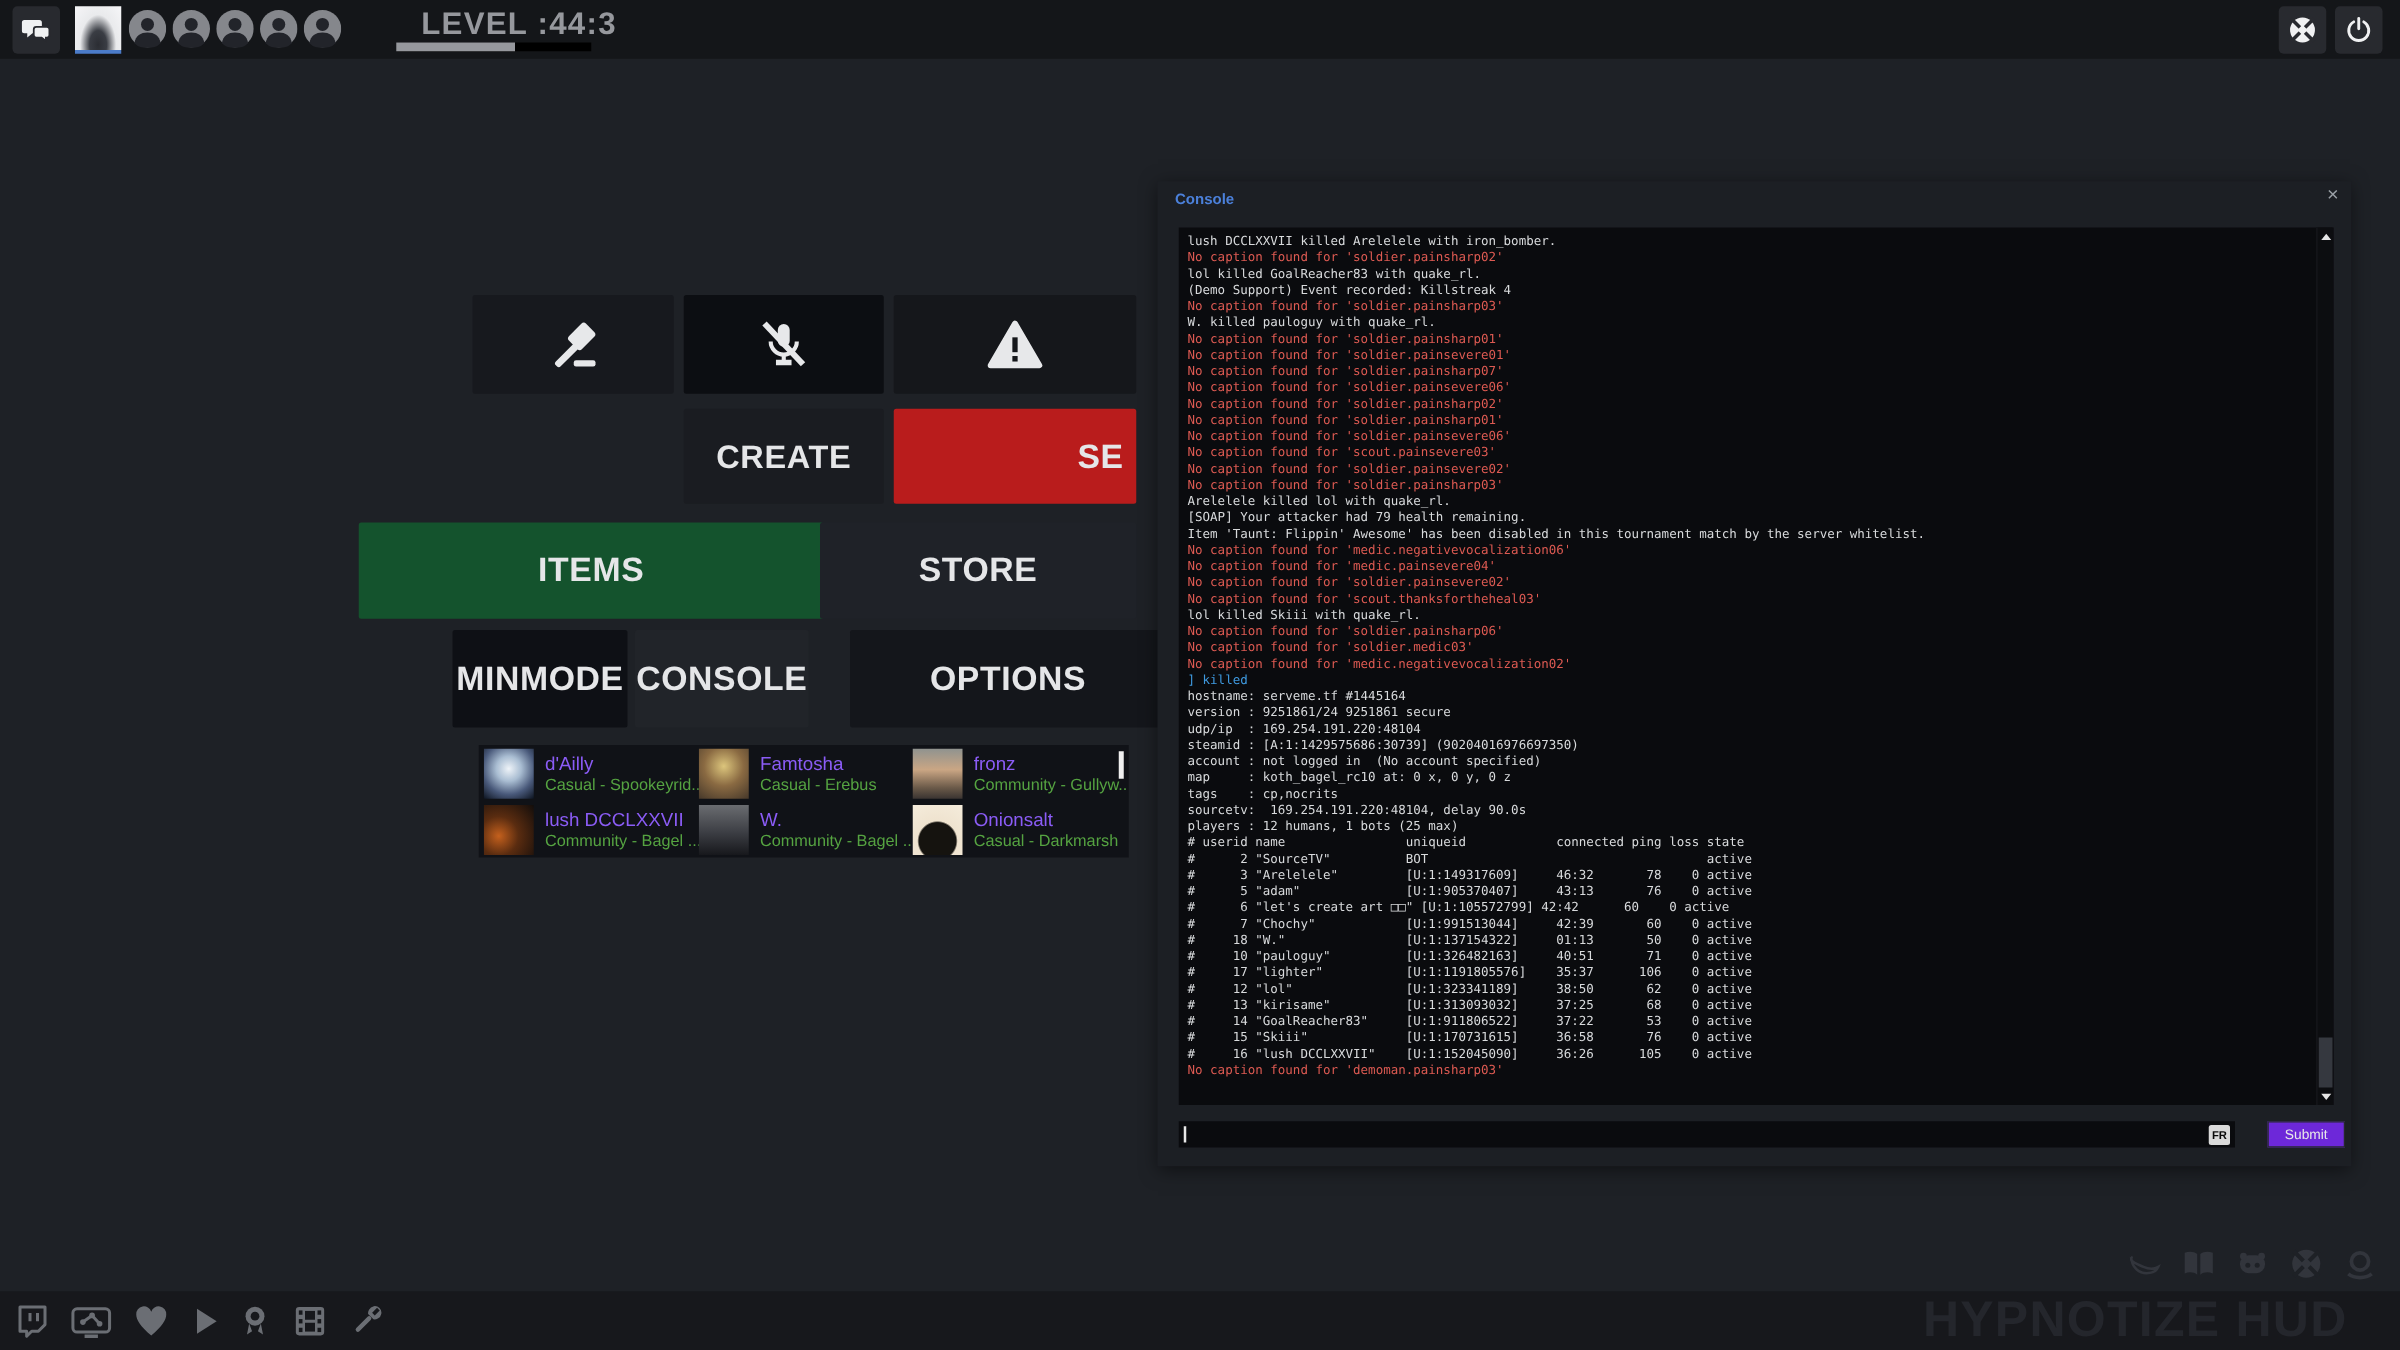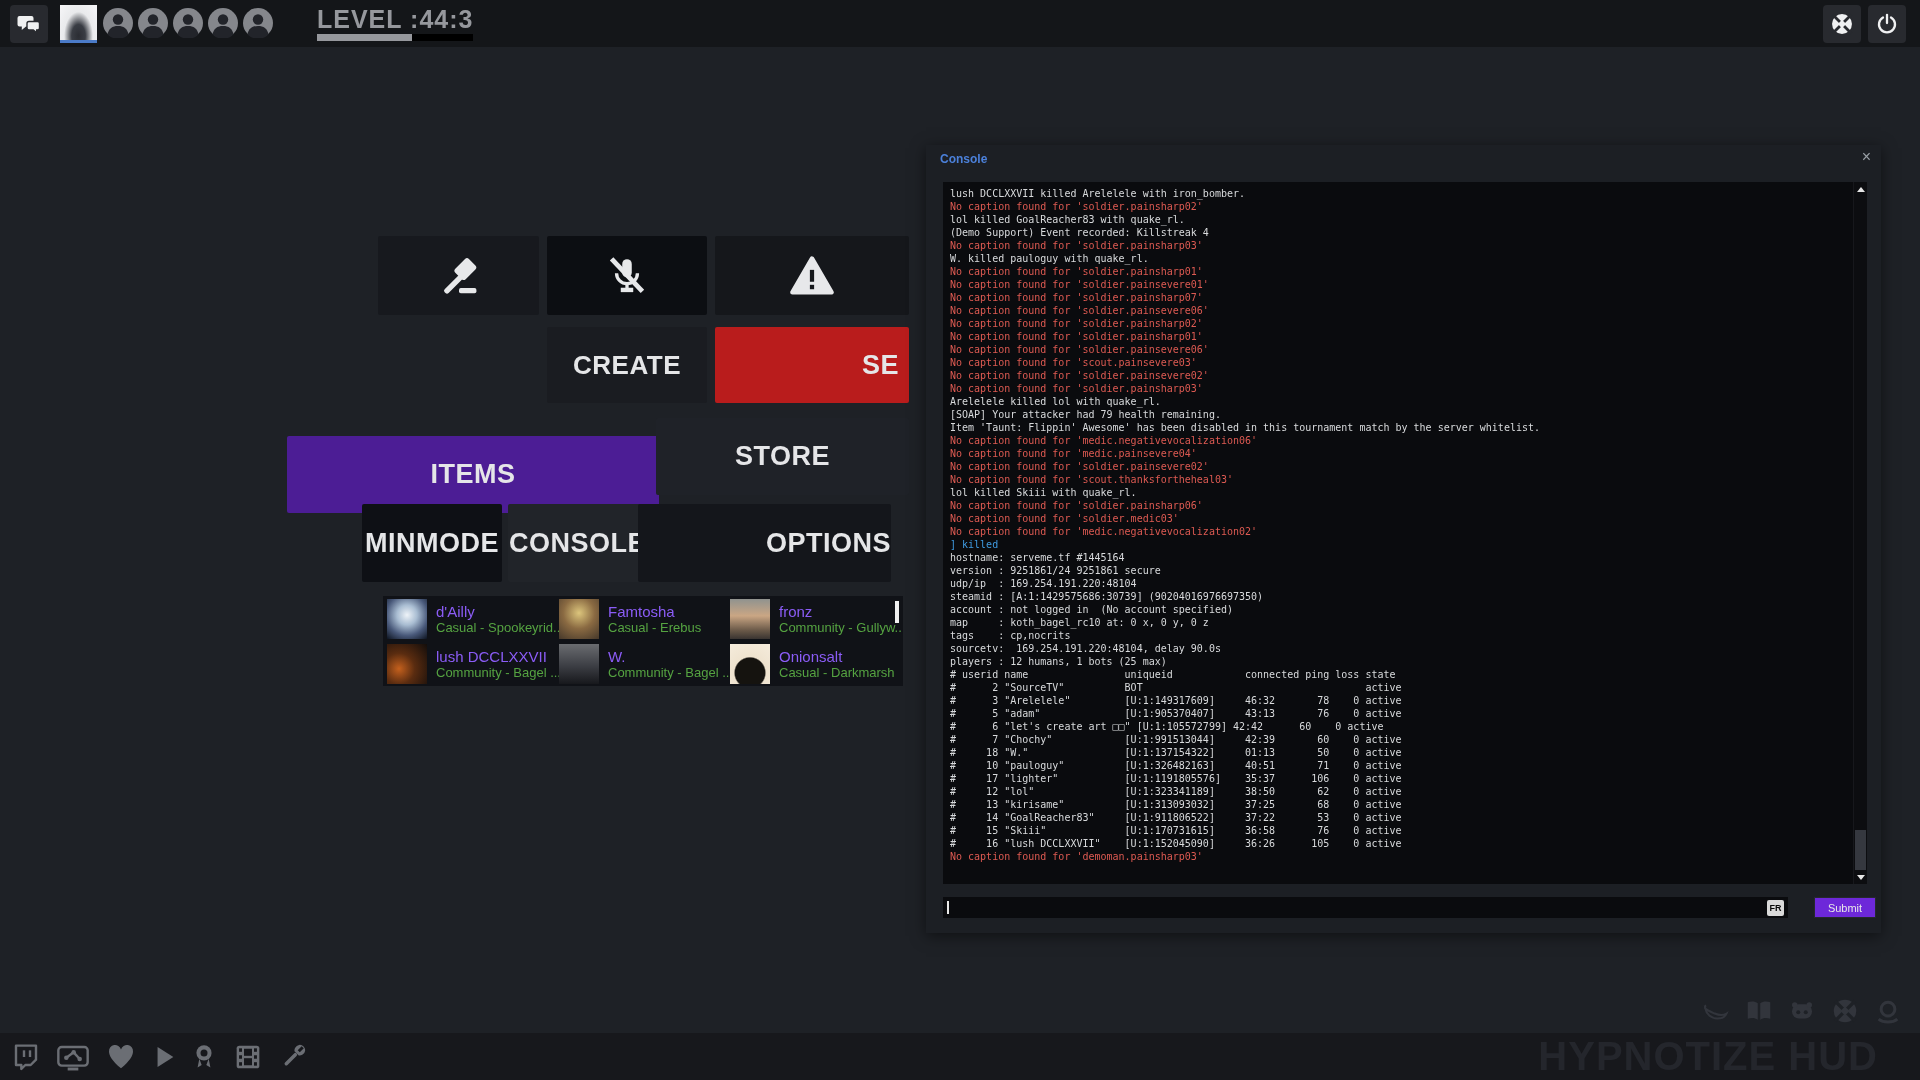--- a/index.html
+++ b/index.html
@@ -12,38 +12,38 @@
           display:flex;align-items:center;justify-content:center;}
   .chat-btn{left:10px;}
   .tf2-btn{left:1823px;}
   .power-btn{left:1868px;}
   .user-avatar{position:absolute;left:60px;top:5px;width:37px;height:35px;
     background:radial-gradient(ellipse at 50% 88%, #2b2d33 0%, #3a3d44 26%, #e9eaec 55%, #f6f6f8 100%);}
   .user-avatar-underline{position:absolute;left:60px;top:40px;width:37px;height:3px;background:#4b7bc8;}
   .party-slots{position:absolute;left:103px;top:8px;display:flex;gap:5px;}
   .party-slot{width:30px;height:30px;}
   .level-wrap{position:absolute;left:317px;top:6px;}
-  .level-label{font-size:25px;font-weight:700;letter-spacing:1px;color:#96989d;line-height:26px;}
+  .level-label{font-size:25px;font-weight:700;letter-spacing:1px;color:#96989d;line-height:26px;margin-left:20px;}
   .xp-bar{margin-top:2px;width:156px;height:7px;background:#000;}
   .xp-fill{height:100%;background:#96989d;}
 
   
   .menu-btn{position:absolute;display:flex;align-items:center;justify-content:center;
             color:#e5e6e8;font-weight:700;font-size:27px;letter-spacing:.5px;border-radius:2px;}
   .b-hammer {left:378px;top:236px;width:161px;height:79px;background:#17191e;}
   .b-mute   {left:547px;top:236px;width:160px;height:79px;background:#0c0e12;}
   .b-alert  {left:715px;top:236px;width:194px;height:79px;background:#15171b;}
   .b-create {left:547px;top:327px;width:160px;height:76px;background:#1a1c21;font-size:26px;}
   .b-servers{left:715px;top:327px;width:194px;height:76px;background:#b91c1c;
              justify-content:flex-end;padding-right:10px;box-sizing:border-box;}
-  .b-items  {left:287px;top:418px;width:372px;height:77px;background:#4c1d95;margin-top:18px;}
+  .b-items  {left:287px;top:418px;width:372px;height:77px;background:#14532d;}
   .b-store  {left:656px;top:418px;width:253px;height:77px;background:#1f2228;}
   .b-minmode{left:362px;top:504px;width:140px;height:78px;background:#0e1015;}
   .b-console{left:508px;top:504px;width:139px;height:78px;background:#212429;}
-  .b-options{left:638px;top:504px;width:253px;height:78px;background:#14161b;justify-content:flex-end;}
+  .b-options{left:680px;top:504px;width:253px;height:78px;background:#14161b;}
 
   
   .friends{position:absolute;left:383px;top:596px;width:520px;height:90px;background:#101217;}
   .friends-grid{display:grid;grid-template-columns:172px 171px 171px;grid-auto-rows:45px;padding-left:4px;}
   .friend{display:flex;align-items:center;gap:9px;overflow:hidden;}
   .friend-avatar{width:40px;height:40px;flex:0 0 40px;background:#444;}
   .friend-name{font-size:15px;color:#8b5cf6;line-height:17px;white-space:nowrap;}
   .friend-status{font-size:13px;color:#55a341;line-height:15px;white-space:nowrap;}
   .friends-scrollbar{position:absolute;left:512px;top:5px;width:4px;height:22px;background:#f0f0f0;}
 

